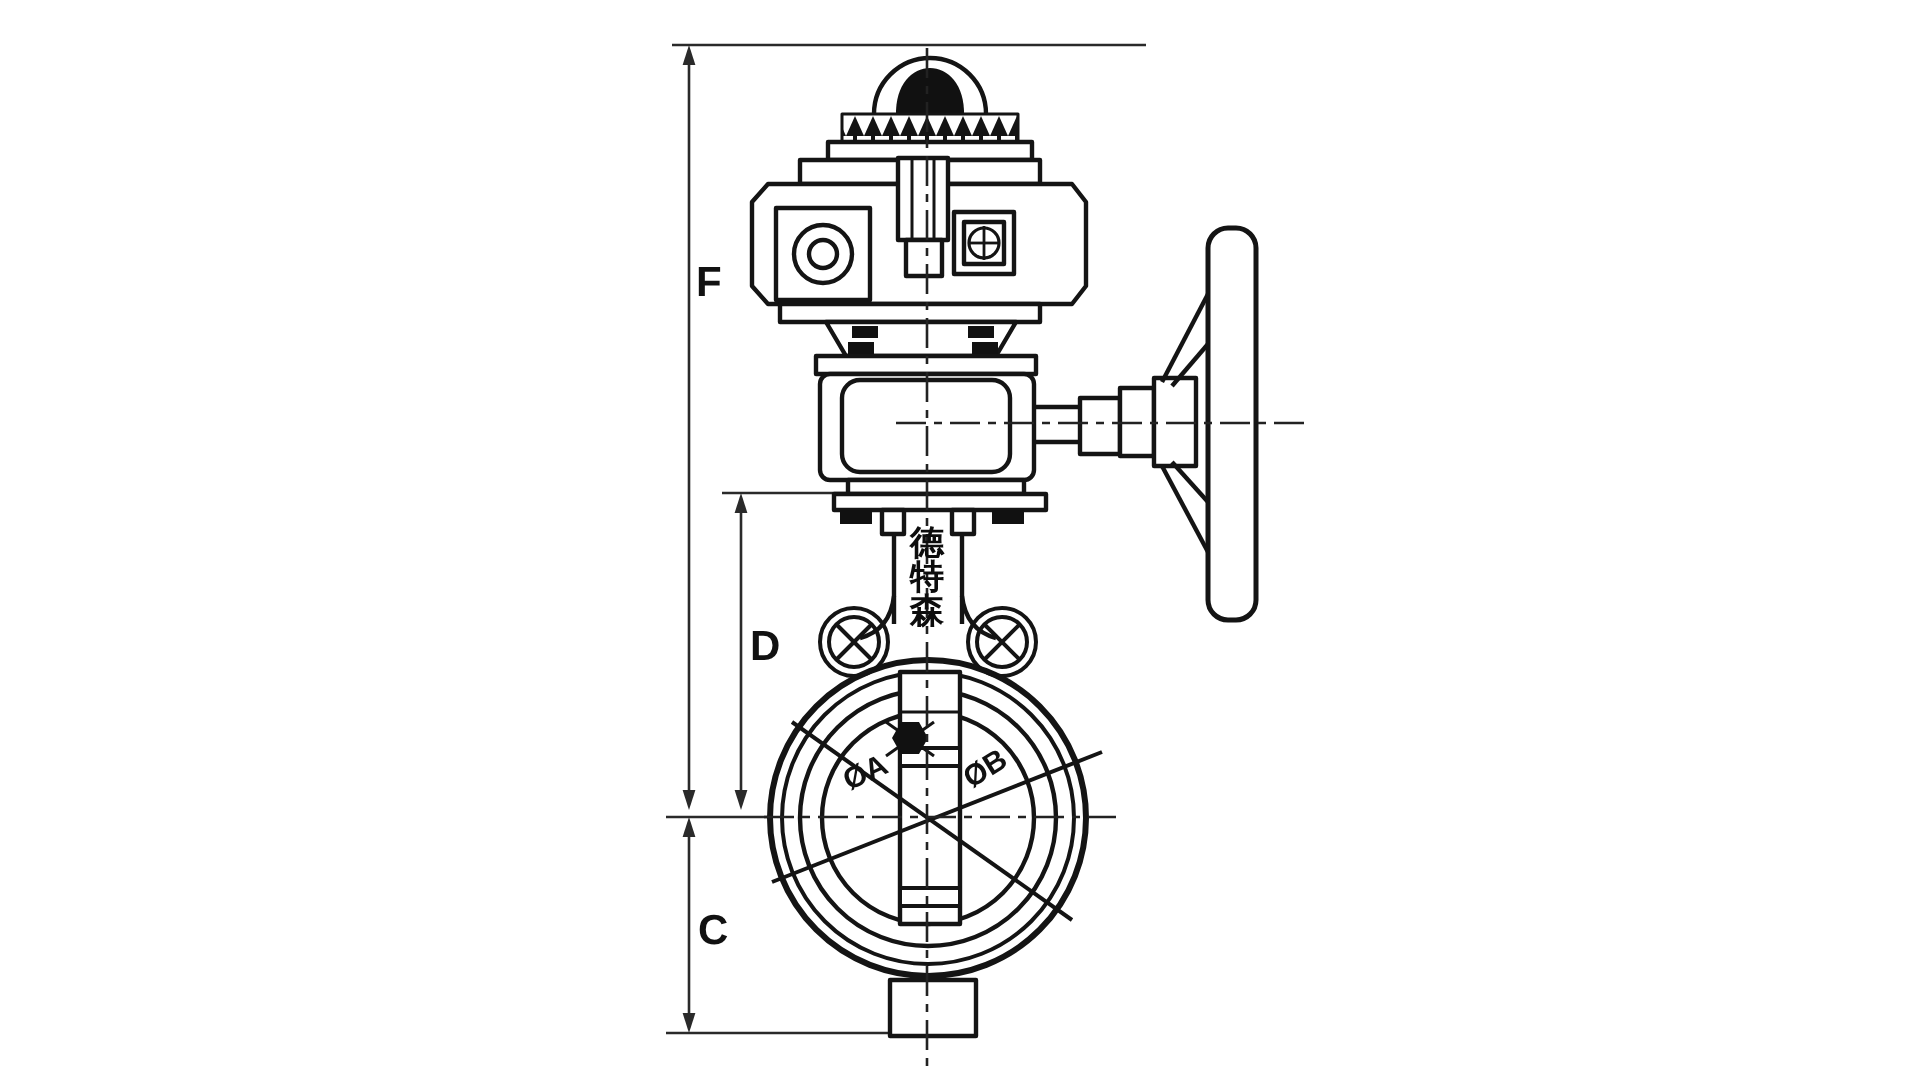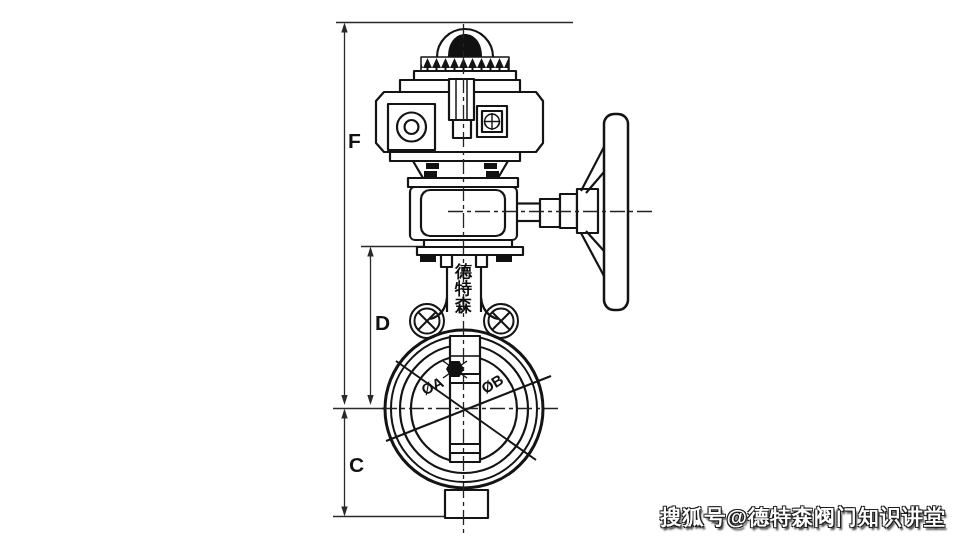--- a/index.html
+++ b/index.html
@@ -167,14 +167,13 @@
     <text class="dimlabel" x="375" y="330">D</text>
     <text class="dimlabel" x="349" y="472">C</text>
     <text class="dialabel" x="433" y="391" text-anchor="middle" transform="rotate(-25 433 387)">ØA</text>
     <text class="dialabel" x="493" y="389" text-anchor="middle" transform="rotate(-32 493 385)">ØB</text>
     <text class="brandchar" x="463.5" y="277" text-anchor="middle">德</text>
     <text class="brandchar" x="463.5" y="294" text-anchor="middle">特</text>
     <text class="brandchar" x="463.5" y="311" text-anchor="middle">森</text>
   </g>
 </svg>
 
-<div class="watermark">搜狐号@德特森阀门知识讲堂</div>
 </div>
 
 </body></html>

